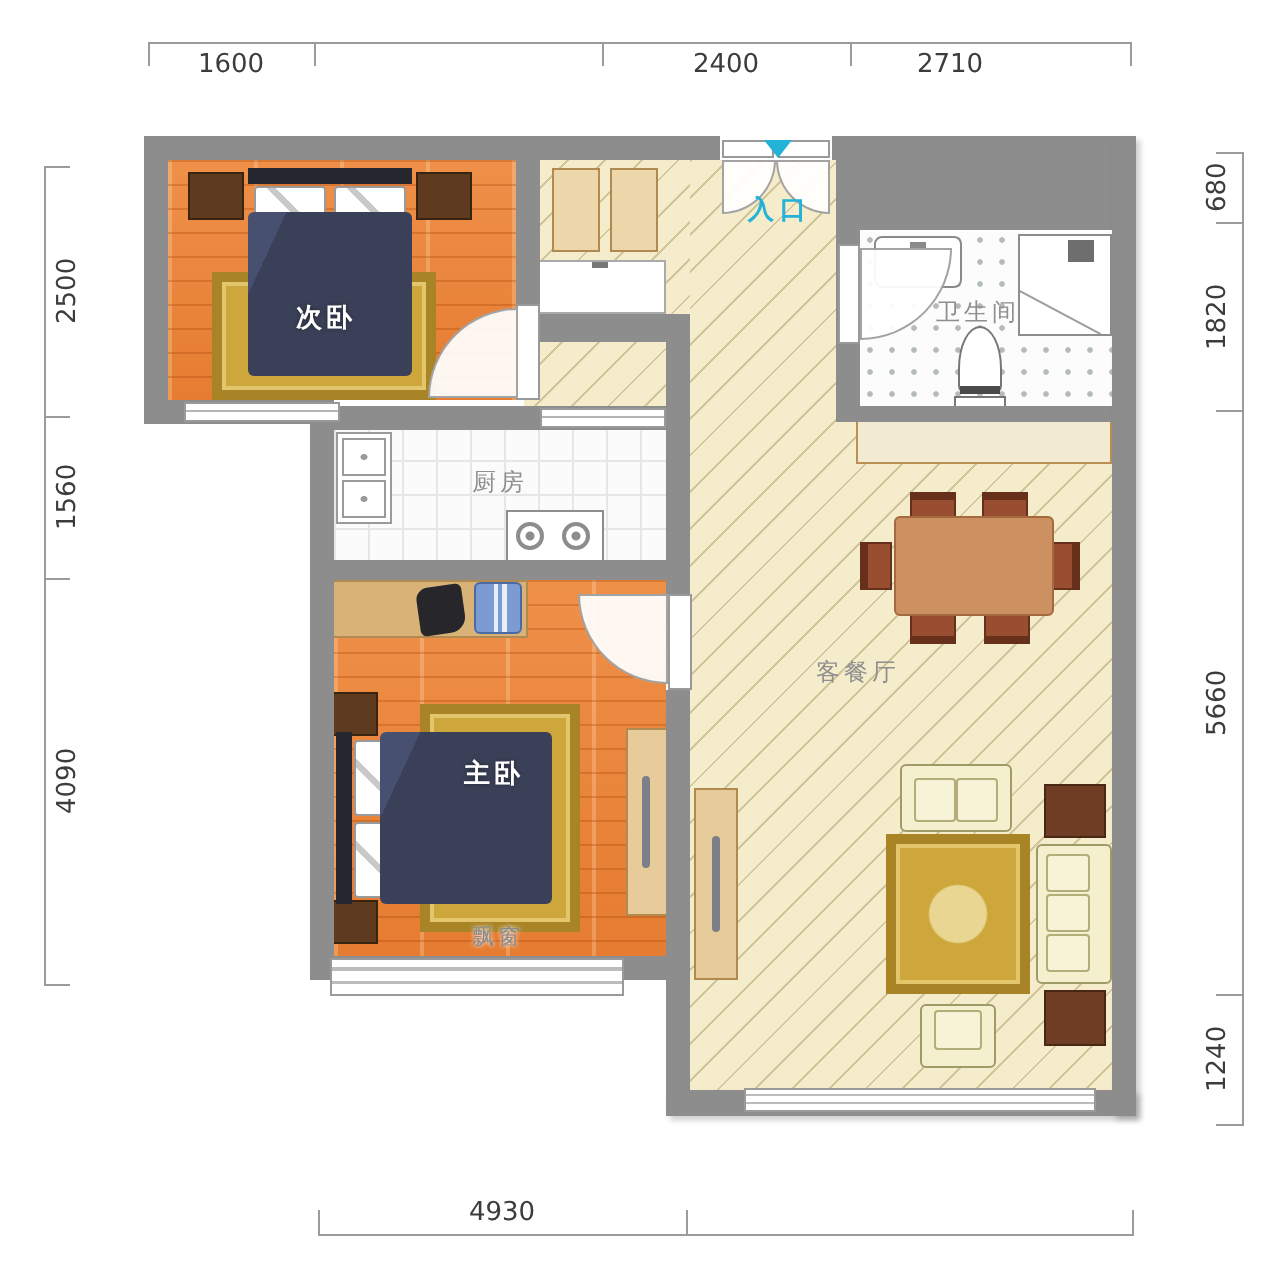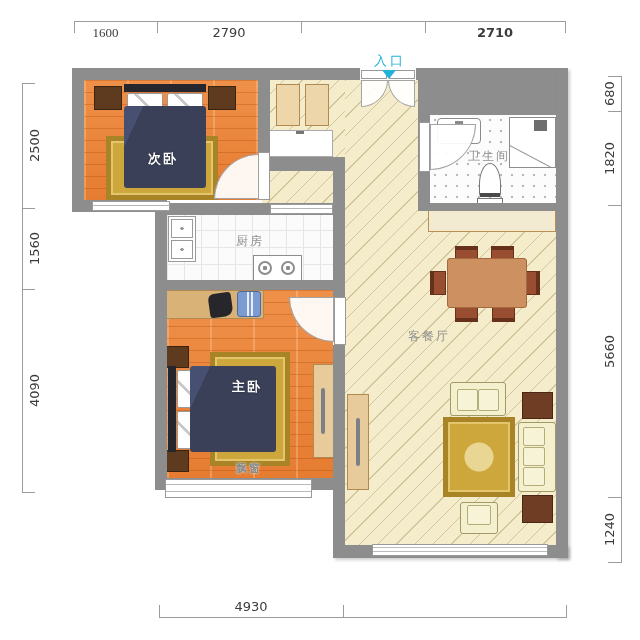--- a/index.html
+++ b/index.html
@@ -36,21 +36,21 @@
   .headboard{position:absolute;background:#26262e;}
   .tanbox{position:absolute;background:#e7cb9b;border:1px solid #b08a50;box-sizing:border-box;}
   .handle{position:absolute;background:#7c7f87;border-radius:2px;}
   .cream{position:absolute;background:#f4f0ce;border:1px solid #9f9a68;box-sizing:border-box;}
   .cushion{position:absolute;background:#f7f3d6;border:1px solid #b3ad7a;box-sizing:border-box;border-radius:2px;}
   .sidetable{position:absolute;background:#6f3d23;border:1px solid #4a2714;box-sizing:border-box;}
   .chair-d{position:absolute;background:#9a4e31;border:1px solid #67301b;box-sizing:border-box;}
   
   .lbl{position:absolute;color:#8f8f8f;font-size:12px;letter-spacing:2px;white-space:nowrap;}
   .lbl-room-on-bed{color:#fff;font-size:13px;font-weight:bold;text-shadow:0 0 2px rgba(0,0,0,.4);}
-  .lbl-entry{color:#23b2d8;font-size:13px;font-weight:normal;letter-spacing:3px;}
+  .lbl-entry{color:#23b2d8;font-size:13px;font-weight:bold;letter-spacing:3px;margin-top:44px;}
   .lbl-bay{color:#8a8a8a;font-size:11px;text-shadow:0 0 2px #fff;}
   
   .dim-line{position:absolute;background:#9b9b9b;}
   .dim-lbl{position:absolute;color:#3c3c3c;font-size:13px;text-align:center;}
   .dim-v{display:flex;align-items:center;justify-content:center;writing-mode:vertical-rl;transform:rotate(180deg);}
   .burner{position:absolute;width:14px;height:14px;border:2px solid #8d8d8d;border-radius:50%;box-sizing:border-box;
           background:radial-gradient(#8d8d8d 2px,rgba(0,0,0,0) 2.5px);}
   .basin{position:absolute;background:#fff;border:1px solid #9a9a9a;box-sizing:border-box;
          background-image:radial-gradient(#9a9a9a 1.5px,rgba(0,0,0,0) 2px);background-size:100% 100%;background-position:center;}
   .watermark{position:absolute;display:flex;align-items:center;gap:4px;color:rgba(170,170,170,.5);
@@ -158,21 +158,21 @@
   <div class="wall" style="left:333px;top:345px;width:12px;height:213px;"></div>
   <div class="wall" style="left:155px;top:478px;width:190px;height:12px;"></div>
   <div class="wall" style="left:430px;top:80px;width:126px;height:35px;"></div>
   <div class="wall" style="left:418px;top:80px;width:12px;height:125px;"></div>
   <div class="wall" style="left:418px;top:203px;width:150px;height:8px;"></div>
   <div class="wall" style="left:556px;top:68px;width:12px;height:490px;box-shadow:2px 2px 3px rgba(0,0,0,.2);"></div>
   <div class="wall" style="left:333px;top:545px;width:235px;height:13px;box-shadow:2px 2px 3px rgba(0,0,0,.2);"></div>
 
   <div class="window win-line-h" style="left:92px;top:201px;width:78px;height:10px;"></div>
   <div class="window win-line-h2" style="left:165px;top:479px;width:147px;height:19px;"></div>
-  <div class="lbl lbl-bay" style="left:236px;top:461px;font-weight:bold;">飘窗</div>
+  <div class="lbl lbl-bay" style="left:236px;top:461px;">飘窗</div>
   <div class="window win-line-h2" style="left:372px;top:544px;width:176px;height:12px;"></div>
 
   <div class="abs" style="left:360px;top:68px;width:56px;height:12px;background:#fff;"></div>
   <div class="leaf" style="left:361px;top:70px;width:26px;height:9px;"></div>
   <div class="leaf" style="left:389px;top:70px;width:26px;height:9px;"></div>
   <div class="arc" style="left:361px;top:80px;width:27px;height:27px;border-radius:0 0 100% 0;"></div>
   <div class="arc" style="left:388px;top:80px;width:27px;height:27px;border-radius:0 0 0 100%;"></div>
   <div class="lbl lbl-entry" style="left:374px;top:52px;">入口</div>
   <div class="abs" style="left:382px;top:70px;width:0;height:0;border-left:7px solid rgba(0,0,0,0);border-right:7px solid rgba(0,0,0,0);border-top:9px solid #23b2d8;"></div>
 
@@ -183,23 +183,23 @@
   <div class="leaf" style="left:419px;top:122px;width:11px;height:50px;"></div>
   <div class="arc" style="left:430px;top:124px;width:46px;height:46px;border-radius:0 0 100% 0;"></div>
   <div class="window win-line-h" style="left:270px;top:204px;width:63px;height:10px;"></div>
 
   <div class="dim-line" style="left:74px;top:21px;width:492px;height:1px;"></div>
   <div class="dim-line" style="left:74px;top:21px;width:1px;height:12px;"></div>
   <div class="dim-line" style="left:157px;top:21px;width:1px;height:12px;"></div>
   <div class="dim-line" style="left:301px;top:21px;width:1px;height:12px;"></div>
   <div class="dim-line" style="left:425px;top:21px;width:1px;height:12px;"></div>
   <div class="dim-line" style="left:565px;top:21px;width:1px;height:12px;"></div>
-  <div class="dim-lbl" style="left:64px;top:25px;width:83px;font-family:Liberation Serif, serif;">1600</div>
-  <div class="dim-lbl" style="left:157px;top:25px;width:144px;">2790</div>
-  <div class="dim-lbl" style="left:425px;top:25px;width:140px;font-weight:bold;">2710</div>
+  <div class="dim-lbl" style="left:74px;top:25px;width:83px;">1600</div>
+  <div class="dim-lbl" style="left:301px;top:25px;width:124px;">2400</div>
+  <div class="dim-lbl" style="left:405px;top:25px;width:140px;">2710</div>
 
   <div class="dim-line" style="left:159px;top:617px;width:408px;height:1px;"></div>
   <div class="dim-line" style="left:159px;top:605px;width:1px;height:13px;"></div>
   <div class="dim-line" style="left:343px;top:605px;width:1px;height:13px;"></div>
   <div class="dim-line" style="left:566px;top:605px;width:1px;height:13px;"></div>
   <div class="dim-lbl" style="left:159px;top:599px;width:184px;">4930</div>
 
   <div class="dim-line" style="left:22px;top:83px;width:1px;height:410px;"></div>
   <div class="dim-line" style="left:22px;top:83px;width:13px;height:1px;"></div>
   <div class="dim-line" style="left:22px;top:208px;width:13px;height:1px;"></div>

